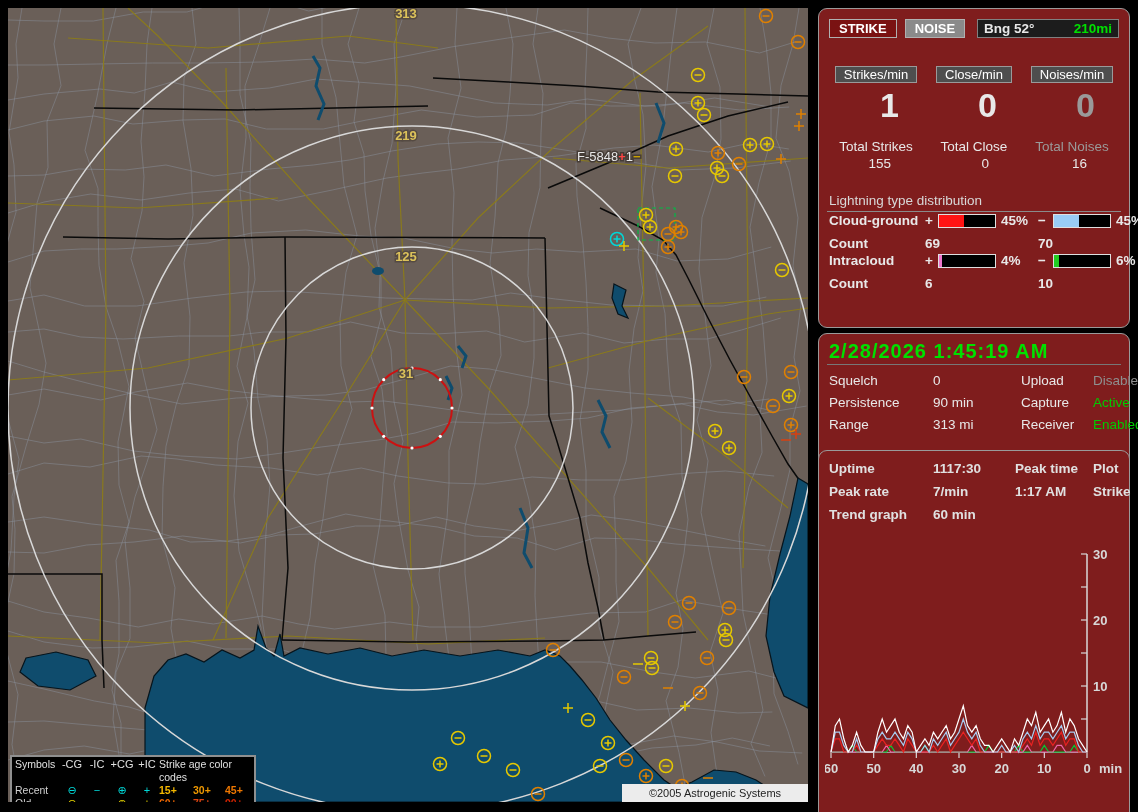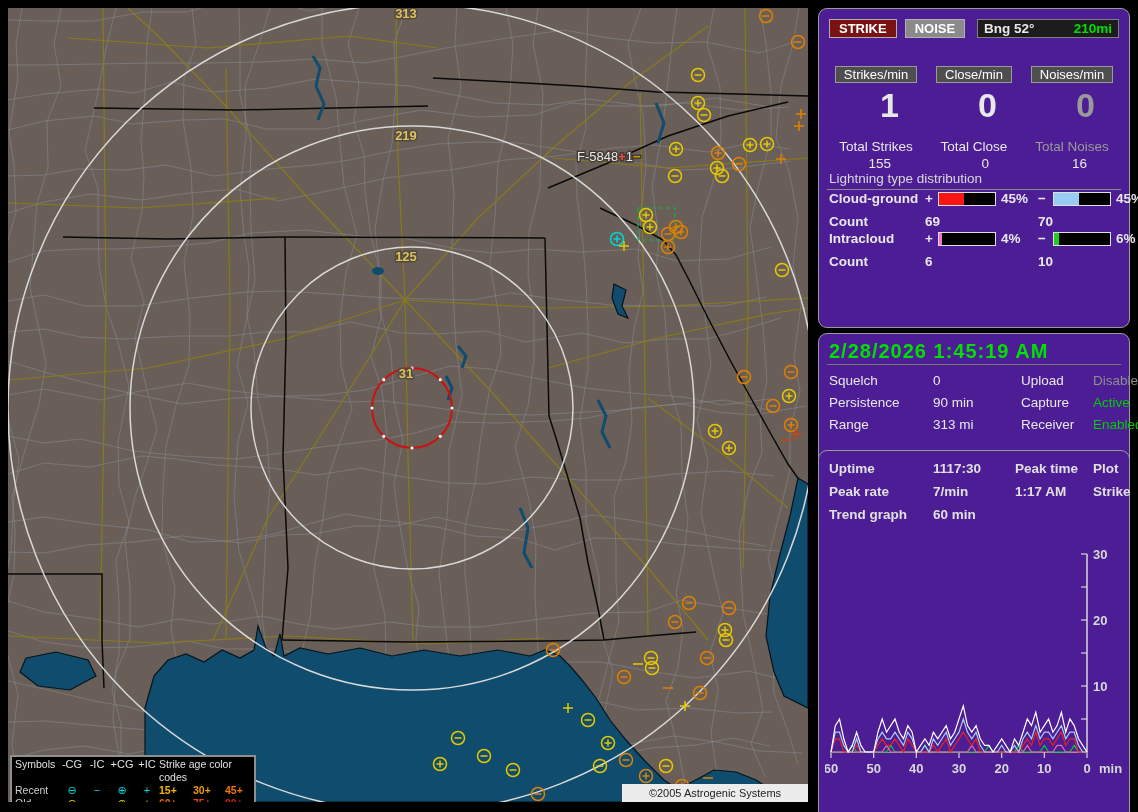--- a/index.html
+++ b/index.html
@@ -12,40 +12,40 @@
     border:2px solid #8f8f8f;font-size:10.5px;padding:1px 3px;line-height:13px;
     display:grid;grid-template-columns:44px 26px 24px 26px 24px 34px 32px 32px;align-content:space-around;}
   #map-legend .hdr{color:#e0e0e0;}
   #map-legend .age-hdr{grid-column:6/9;color:#e0e0e0;}
   #map-legend .sym{text-align:center;font-size:11px;}
   #map-legend .lab{color:#cfcfcf;}
   #map-legend .age{font-weight:bold;}
   #copyright{position:absolute;right:0;bottom:0;width:186px;height:18px;background:#ececec;
     color:#222;font-size:11px;line-height:18px;text-align:center;}
   
-  .panel{position:absolute;left:818px;width:312px;background:#4c1d95;border:1px solid #9a9a9a;
+  .panel{position:absolute;left:818px;width:312px;background:#7f1d1d;border:1px solid #9a9a9a;
     border-radius:9px;box-sizing:border-box;}
   #panel1{top:8px;height:320px;padding:7px 8px;}
   #panel2{top:333px;height:136px;padding:4px 8px;}
   #panel3{top:450px;height:376px;padding:8px 6px;font-weight:bold;}
   .p1-row1{display:flex;align-items:center;margin:3px 2px 0 2px;}
   .btn{font-weight:bold;font-size:13px;padding:1px 9px;border:1px solid #b0b0b0;color:#fff;cursor:default;}
   #strike-btn{background:#7a1212;margin-right:8px;}
   #noise-btn{background:#8a8a8a;}
   #bng-box{margin-left:auto;background:#1c1c1c;border:1px solid #808080;width:128px;
     display:flex;justify-content:space-between;padding:1px 6px;font-weight:bold;font-size:13.5px;text-align:center;}
   #bng-range{color:#00e000;}
   .stat-cols{display:grid;grid-template-columns:1fr 1fr 1fr;margin-top:27px;text-align:center;}
   .chip{display:inline-block;background:#4e4e4e;border:1px solid #9a9a9a;color:#fff;
     font-size:13px;padding:0 8px;}
   .big-num{font-size:34px;font-weight:bold;line-height:36px;margin-top:4px;text-align:right;padding-right:26px;}
   .tot-lab{font-size:13.5px;margin-top:16px;}
   .tot-val{font-size:13.5px;text-align:right;padding-right:34px;margin-top:2px;}
   .dim{color:#9a9a9a;}
-  #dist-title{color:#d8d8d8;font-size:13.5px;border-bottom:1px solid #8a8a8a;
+  #dist-title{margin-top:22px;color:#d8d8d8;font-size:13.5px;border-bottom:1px solid #8a8a8a;
     padding:0 2px 3px 2px;}
   .dist-row{display:grid;grid-template-columns:96px 13px 58px 42px 15px 58px 42px;
     align-items:center;margin:1px 0 0 2px;font-size:13.5px;}
   .dist-row .dl{font-weight:bold;}
   .sign{font-weight:bold;text-align:left;}
   .bar{height:12px;border:1px solid #e0e0e0;background:#000;}
   .bar i{display:block;height:100%;}
   .pct{font-weight:bold;padding-left:5px;}
   .count-row{display:grid;grid-template-columns:96px 113px auto;font-size:13.5px;
     font-weight:bold;margin:8px 0 2px 2px;}

